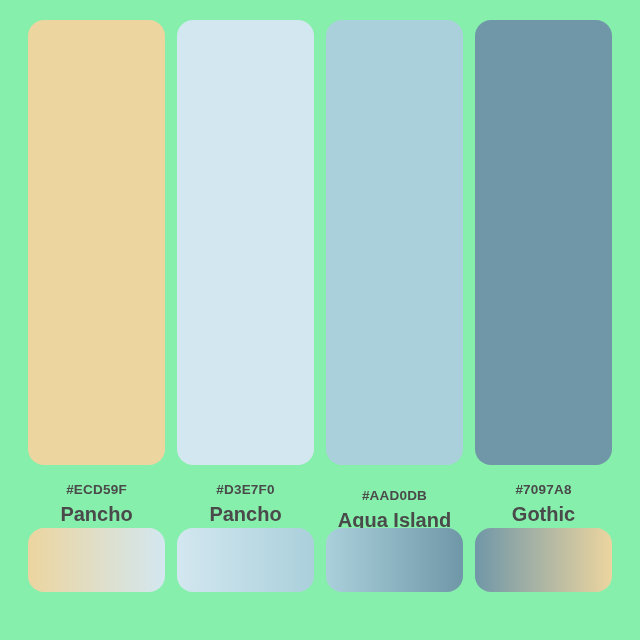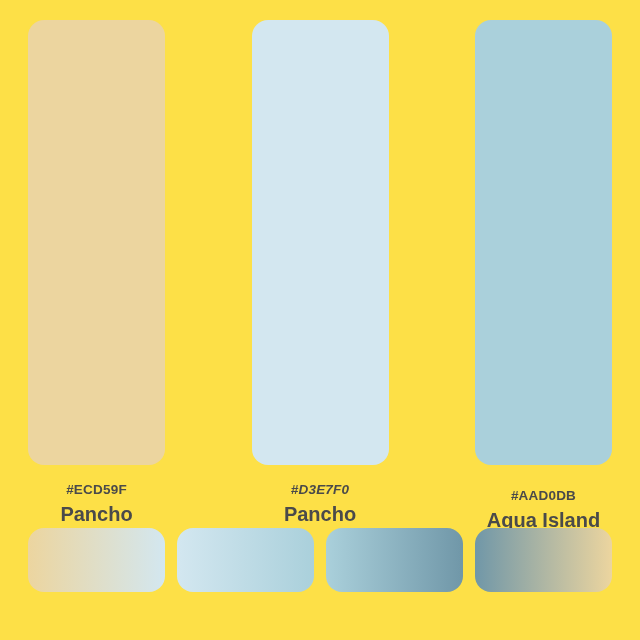--- a/index.html
+++ b/index.html
@@ -13,21 +13,21 @@
     background: #ffffff;
     font-family: "Liberation Sans", sans-serif;
     -webkit-font-smoothing: antialiased;
     overflow: hidden;
   }
 
   #palette-board {
     position: relative;
     width: 640px;
     height: 640px;
-    background: #fde047;
+    background: #86efac;
     box-sizing: border-box;
   }
 
   
   #swatch-row {
     position: absolute;
     left: 28px;
     top: 20px;
     width: 584px;
     height: 496px;
@@ -96,30 +96,35 @@
   <div id="swatch-row">
 
     <div class="swatch-column">
       <div class="swatch-chip" style="background: rgb(236, 213, 159);"></div>
       <div class="swatch-hex" style="color: rgb(74, 74, 74);">#ECD59F</div>
       <div class="swatch-name" style="color: rgb(74, 74, 74);">Pancho</div>
     </div>
 
     <div class="swatch-column">
       <div class="swatch-chip" style="background: rgb(211, 231, 240);"></div>
-      <div class="swatch-hex" style="color: rgb(74, 74, 74); font-style: italic;">#D3E7F0</div>
+      <div class="swatch-hex" style="color: rgb(74, 74, 74);">#D3E7F0</div>
       <div class="swatch-name" style="color: rgb(74, 74, 74);">Pancho</div>
     </div>
 
     <div class="swatch-column">
       <div class="swatch-chip" style="background: rgb(170, 208, 219);"></div>
       <div class="swatch-hex" style="color: rgb(74, 74, 74); margin-top: 23px;">#AAD0DB</div>
       <div class="swatch-name" style="color: rgb(74, 74, 74); text-align: right;">Aqua Island</div>
     </div>
 
+    <div class="swatch-column">
+      <div class="swatch-chip" style="background: rgb(112, 151, 168);"></div>
+      <div class="swatch-hex" style="color: rgb(74, 74, 74);">#7097A8</div>
+      <div class="swatch-name" style="color: rgb(74, 74, 74);">Gothic</div>
+    </div>
 
   </div>
 
   <div id="gradient-row">
     <div class="gradient-chip" style="background: linear-gradient(to right, rgb(236, 213, 159), rgb(211, 231, 240));"></div>
     <div class="gradient-chip" style="background: linear-gradient(to right, rgb(211, 231, 240), rgb(170, 208, 219));"></div>
     <div class="gradient-chip" style="background: linear-gradient(to right, rgb(170, 208, 219), rgb(112, 151, 168));"></div>
     <div class="gradient-chip" style="background: linear-gradient(to right, rgb(112, 151, 168), rgb(236, 213, 159));"></div>
   </div>
 

